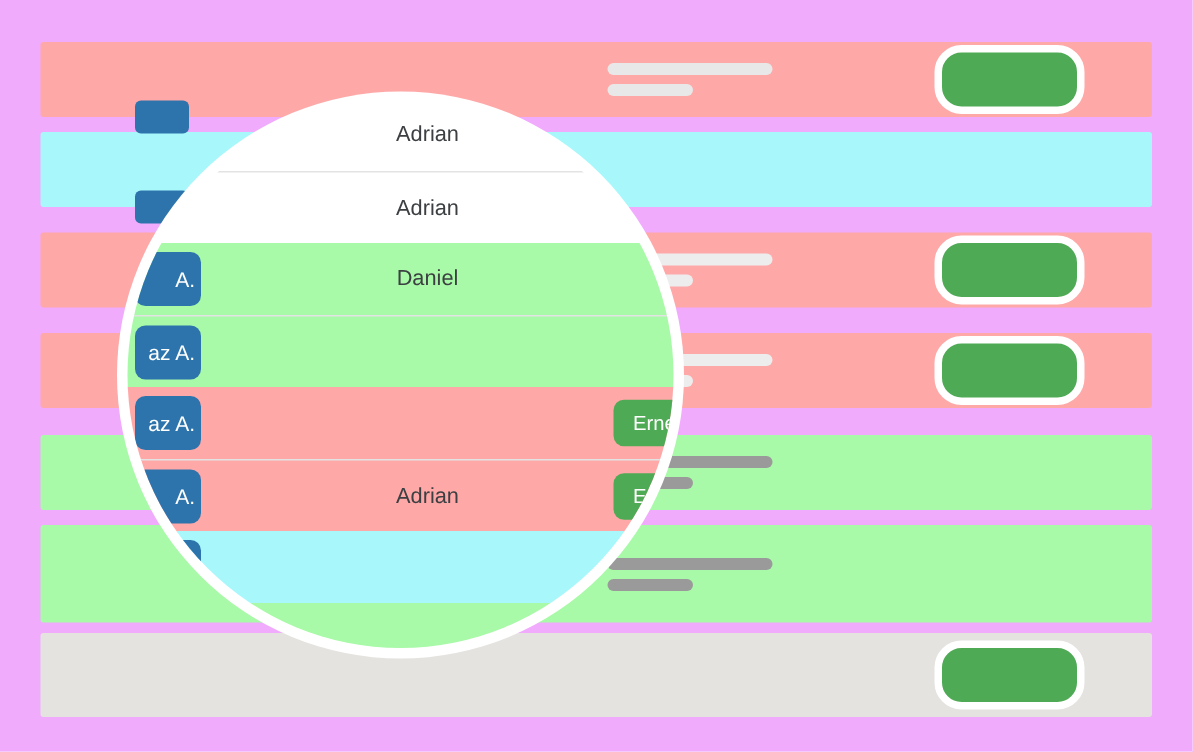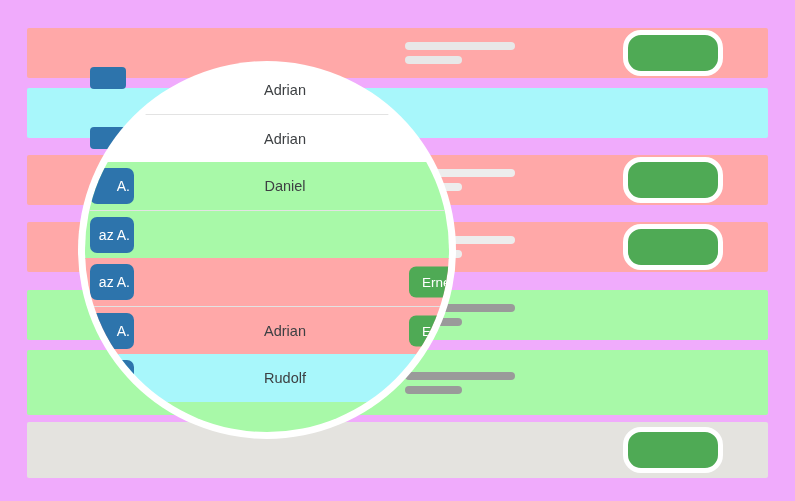--- a/index.html
+++ b/index.html
@@ -132,21 +132,20 @@
           <div class="mag-chip">az A.</div>
           <button class="mag-btn" style="background: rgb(79, 170, 85);">Erneuern</button>
         </div>
         <div class="mag-row sep" style="top: 238px; background: rgb(255, 168, 168);">
           <div class="mag-chip">A.</div>
           <div class="mag-name">Adrian</div>
           <button class="mag-btn" style="background: rgb(79, 170, 85);">Erneuern</button>
         </div>
         <div class="mag-row" style="top: 286px; background: rgb(168, 247, 251);">
           <div class="mag-chip"></div>
-          <div class="mag-name">Rudolf</div>
         </div>
         <div class="mag-row" style="top: 334px; background: rgb(168, 249, 168);">
           <div class="mag-chip">z A.</div>
         </div>
       </div>
   </div>
 
 </div>
 
 </body></html>

